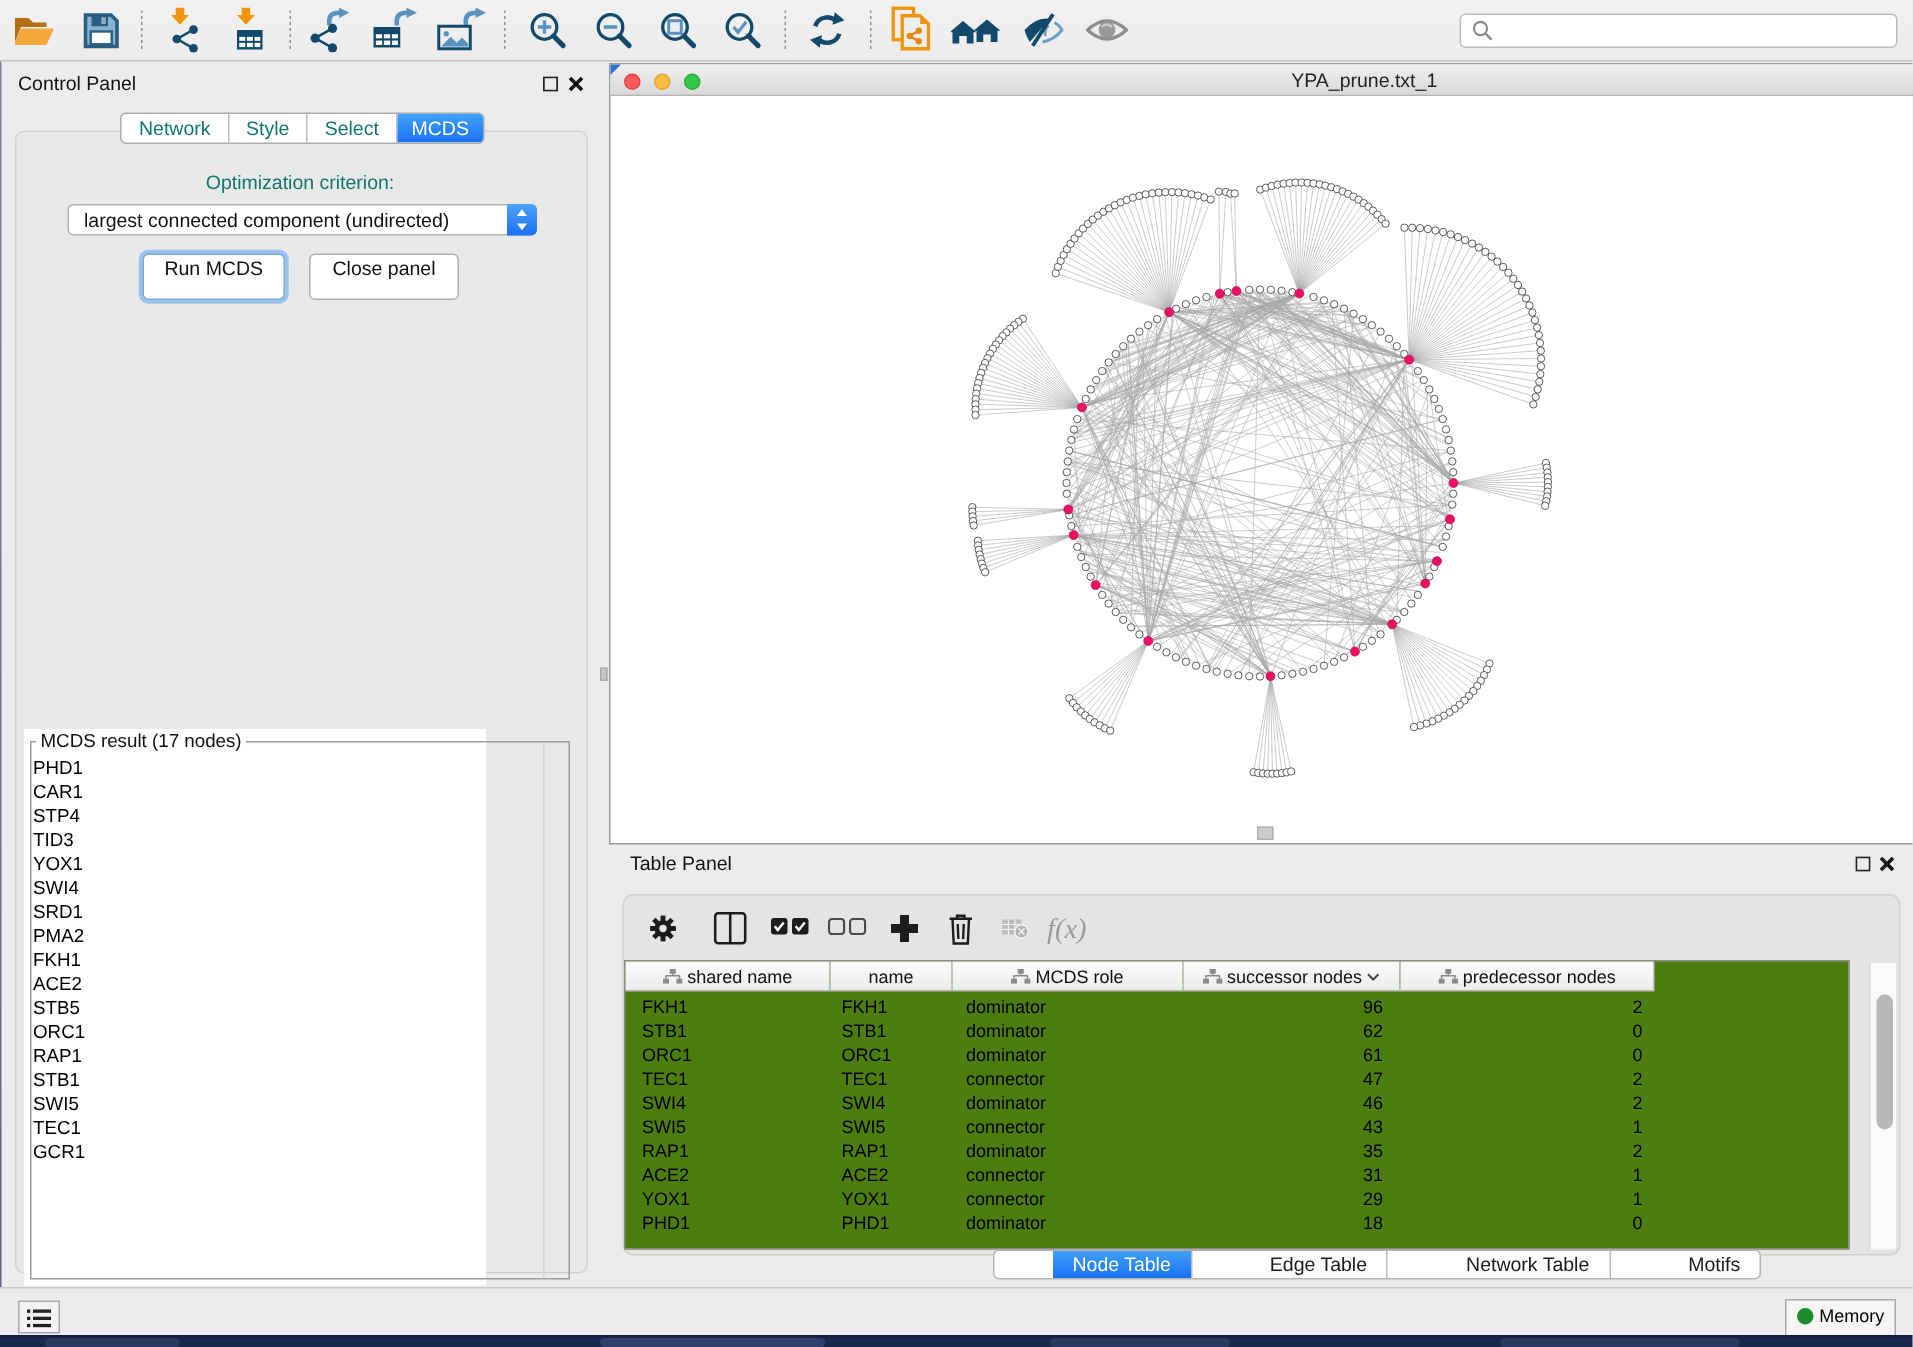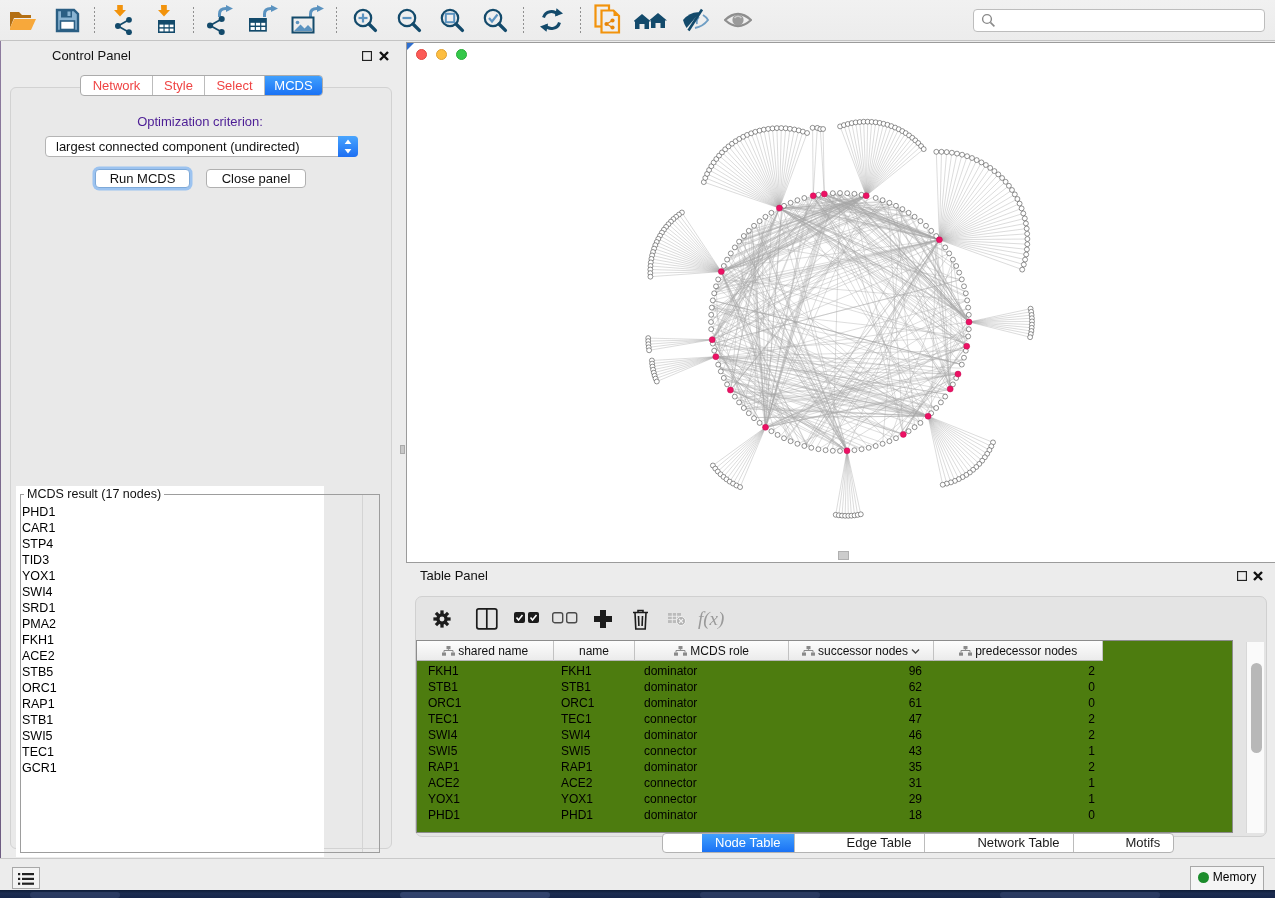--- a/index.html
+++ b/index.html
@@ -3,38 +3,38 @@
 * { margin:0; padding:0; box-sizing:border-box; }
 html,body { width:1275px; height:898px; overflow:hidden;
   font-family:"Liberation Sans", sans-serif; background:#ececec; }
 #toolbar { position:absolute; left:0; top:0; width:1275px; height:41px;
   background:linear-gradient(#f1f1f1,#ececec); border-bottom:1px solid #c4c4c4; }
 #searchbox { position:absolute; left:973px; top:9px; width:292px; height:23px;
   background:#fff; border:1px solid #bdbdbd; border-radius:4px; }
 #leftstrip { position:absolute; left:0; top:41px; width:1px; height:849px;
   background:linear-gradient(#8d7b9e,#6c5a80); }
 
-#cp-title { position:absolute; left:12px; top:48px; font-size:13px; color:#111;margin-left:40px; }
+#cp-title { position:absolute; left:12px; top:48px; font-size:13px; color:#111; }
 .winbtn { position:absolute; top:51px; width:10px; height:10px; }
 #cp-inner { position:absolute; left:10px; top:87px; width:382px; height:762px;
   background:#e9e9e9; border:1px solid #d2d2d2; border-radius:6px; }
 #cp-tabs { position:absolute; left:80px; top:75px; width:243px; height:21px;
   display:flex; font-size:13px; border:1px solid #ababab; border-radius:4px;
   background:#fff; overflow:hidden; }
-#cp-tabs div { text-align:center; line-height:19px; color:#ef4444;
+#cp-tabs div { text-align:center; line-height:19px; color:#0f766e;
   border-right:1px solid #bcbcbc; }
 #cp-tabs div:last-child { border-right:none; background:linear-gradient(#41a0fd,#1a72f5); color:#fff; }
 #optlabel { position:absolute; left:0; top:114px; width:400px; text-align:center;
-  font-size:13px; color:#4c1d95; }
+  font-size:13px; color:#0f766e; }
 #dropdown { position:absolute; left:45px; top:136px; width:313px; height:21px;
   background:#fff; border:1px solid #b4b4b4; border-radius:4px; font-size:13px;
   line-height:19px; padding-left:10px; color:#111; }
 #dd-btn { position:absolute; right:-1px; top:-1px; width:20px; height:21px;
   background:linear-gradient(#49a5fe,#1c6ef2); border-radius:0 4px 4px 0; }
-.btn { position:absolute; top:169px; height:19px; background:#fff;
+.btn { position:absolute; top:169px; height:31px; background:#fff;
   border:1px solid #b0b0b0; border-radius:4px; font-size:13px; text-align:center;
   line-height:17px; color:#111; }
 #runbtn { left:95px; width:95px; box-shadow:0 0 0 2.5px #9cc3f0; border-color:#7ea9d8; }
 #closebtn { left:206px; width:100px; }
 #grpbox { position:absolute; left:16px; top:486px; width:308px; height:371px; background:#fff; }
 #grpline { position:absolute; left:4px; top:8px; width:360px; height:359px;
   border:1px solid #9d9d9d; }
 #grplabel { position:absolute; left:8px; top:1px; font-size:12.5px; color:#111;
   background:#fff; padding:0 3px; }
 #mcdslist { position:absolute; left:6px; top:18px; font-size:12.5px; color:#000;
@@ -286,20 +286,21 @@
       <div>RAP1</div>
       <div>STB1</div>
       <div>SWI5</div>
       <div>TEC1</div>
       <div>GCR1</div>
     </div>
   <div id="listsb"></div>
 </div>
 
 <div id="netframe">
+  <div id="nettitle">YPA_prune.txt_1</div>
   <div id="focuscorner"></div>
   <div class="tl" style="left:9px;background:#fc5b57;border:0.5px solid #e2463f"></div>
   <div class="tl" style="left:29px;background:#fdbe41;border:0.5px solid #e0a233"></div>
   <div class="tl" style="left:49px;background:#34c84a;border:0.5px solid #2aad39"></div>
 </div>
 <svg width="869" height="499" viewBox="406 64 869 499" style="position:absolute;left:406px;top:64px">
 <g stroke="#7d7d7d" stroke-width="0.38" opacity="0.68">
 <line x1="779.4" y1="208.1" x2="887.2" y2="201.9"></line>
 <line x1="779.4" y1="208.1" x2="714.4" y2="351.2"></line>
 <line x1="779.4" y1="208.1" x2="968.6" y2="332.4"></line>

